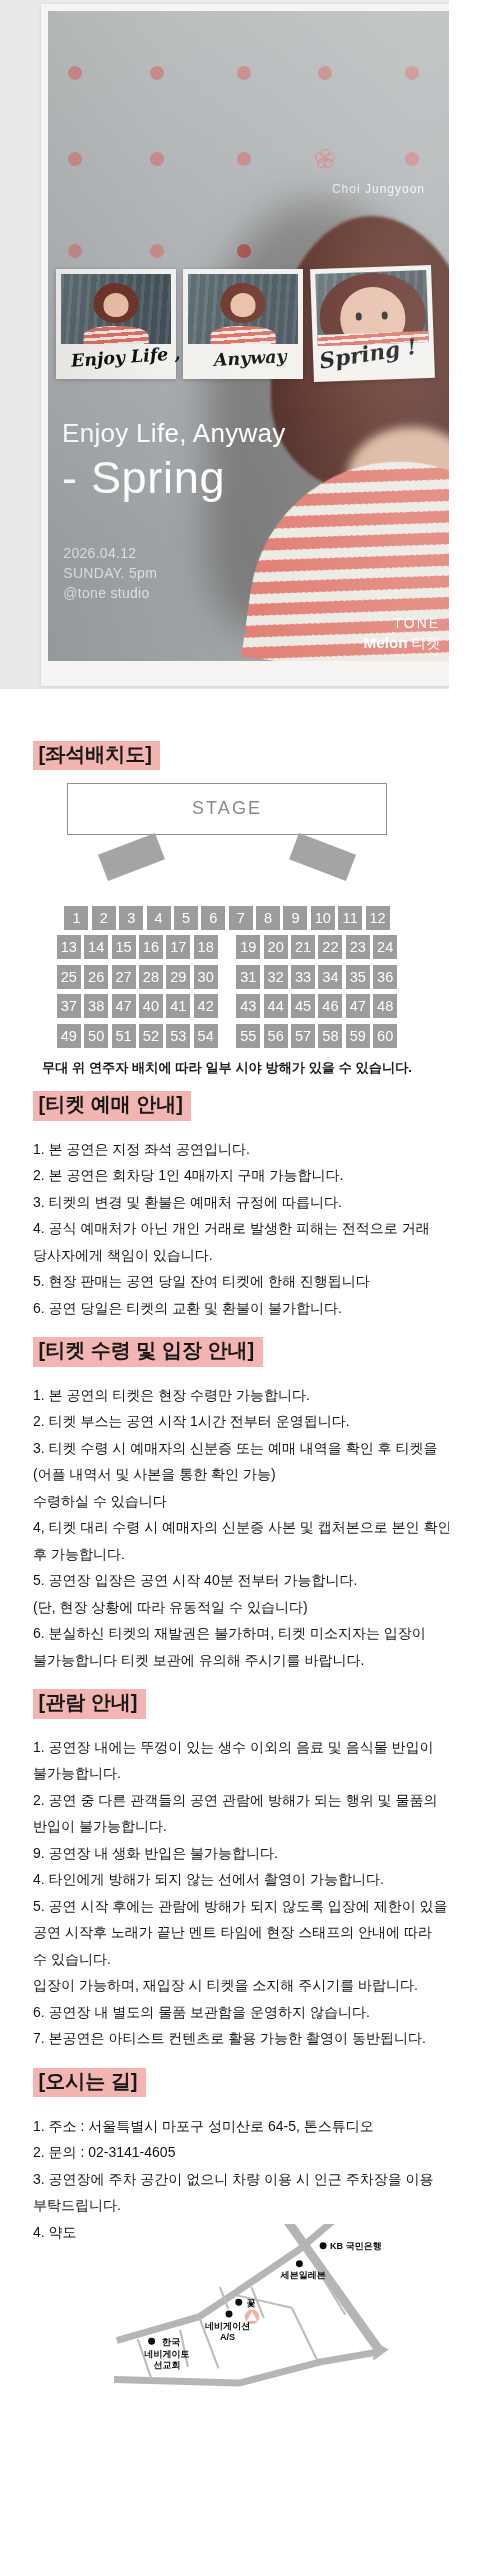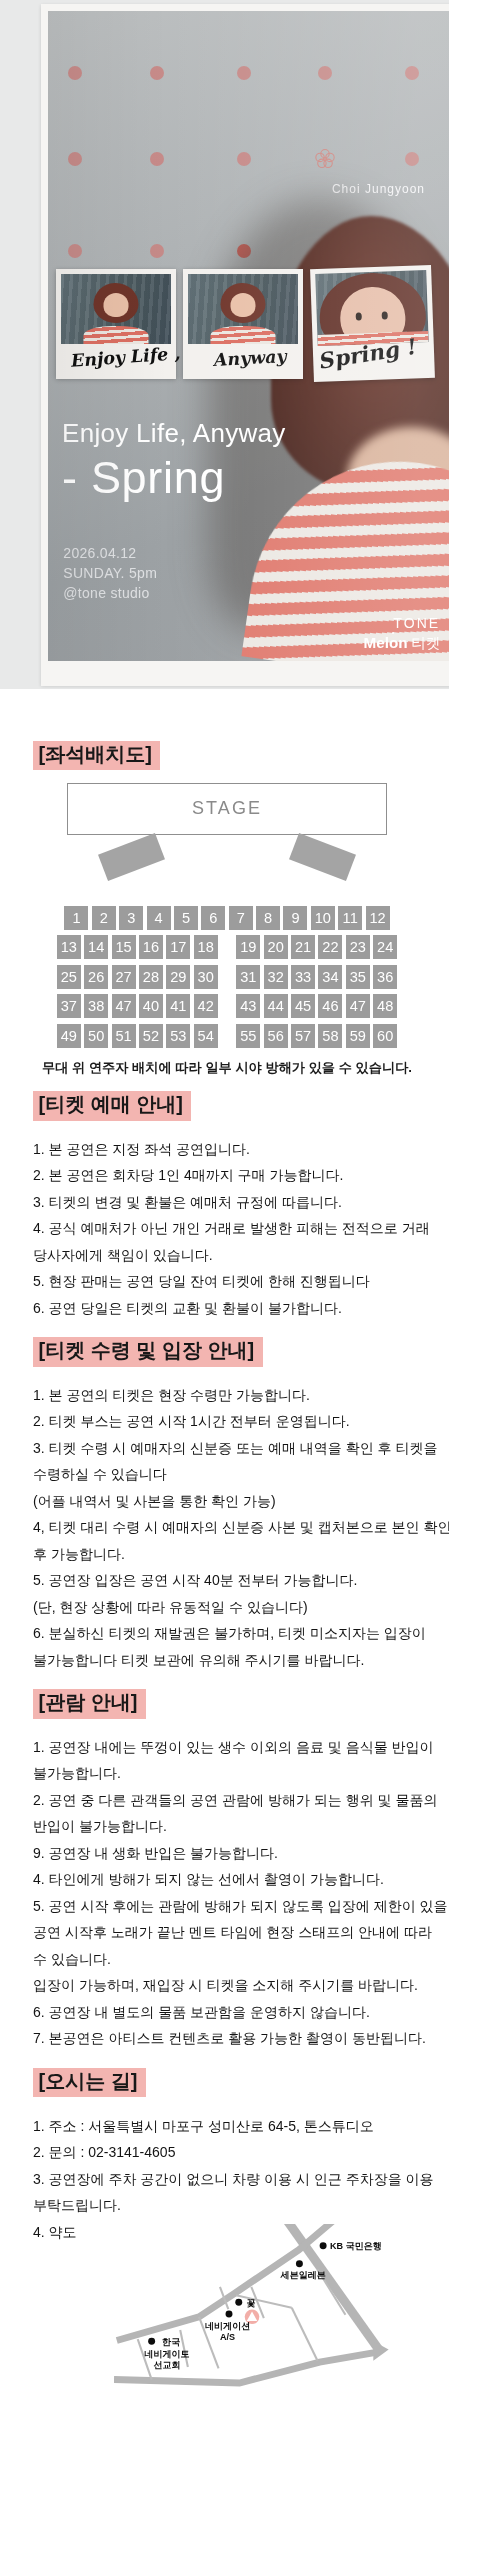--- a/index.html
+++ b/index.html
@@ -269,22 +269,22 @@
         <div class="gline">6. 공연 당일은 티켓의 교환 및 환불이 불가합니다.</div>
       </div>
     </div>
 
     <div class="sec">
       <span class="sec-header">[티켓 수령 및 입장 안내]</span>
       <div class="guide">
         <div class="gline">1. 본 공연의 티켓은 현장 수령만 가능합니다.</div>
         <div class="gline">2. 티켓 부스는 공연 시작 1시간 전부터 운영됩니다.</div>
         <div class="gline">3. 티켓 수령 시 예매자의 신분증 또는 예매 내역을 확인 후 티켓을</div>
+        <div class="gline">(어플 내역서 및 사본을 통한 확인 가능)</div>
         <div class="gline">수령하실 수 있습니다</div>
-        <div class="gline">(어플 내역서 및 사본을 통한 확인 가능)</div>
         <div class="gline">4, 티켓 대리 수령 시 예매자의 신분증 사본 및 캡처본으로 본인 확인</div>
         <div class="gline">후 가능합니다.</div>
         <div class="gline">5. 공연장 입장은 공연 시작 40분 전부터 가능합니다.</div>
         <div class="gline">(단, 현장 상황에 따라 유동적일 수 있습니다)</div>
         <div class="gline">6. 분실하신 티켓의 재발권은 불가하며, 티켓 미소지자는 입장이</div>
         <div class="gline">불가능합니다 티켓 보관에 유의해 주시기를 바랍니다.</div>
       </div>
     </div>
 
     <div class="sec">

